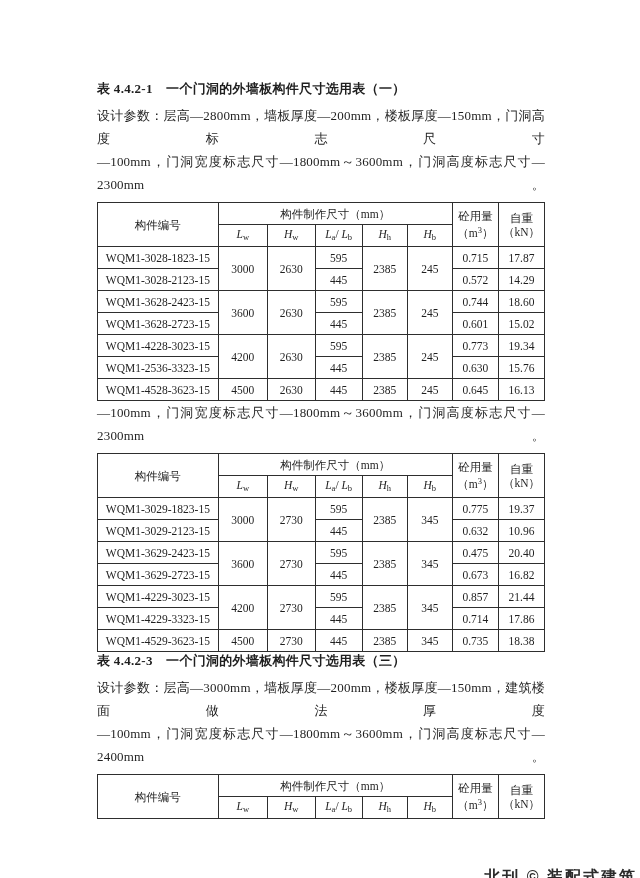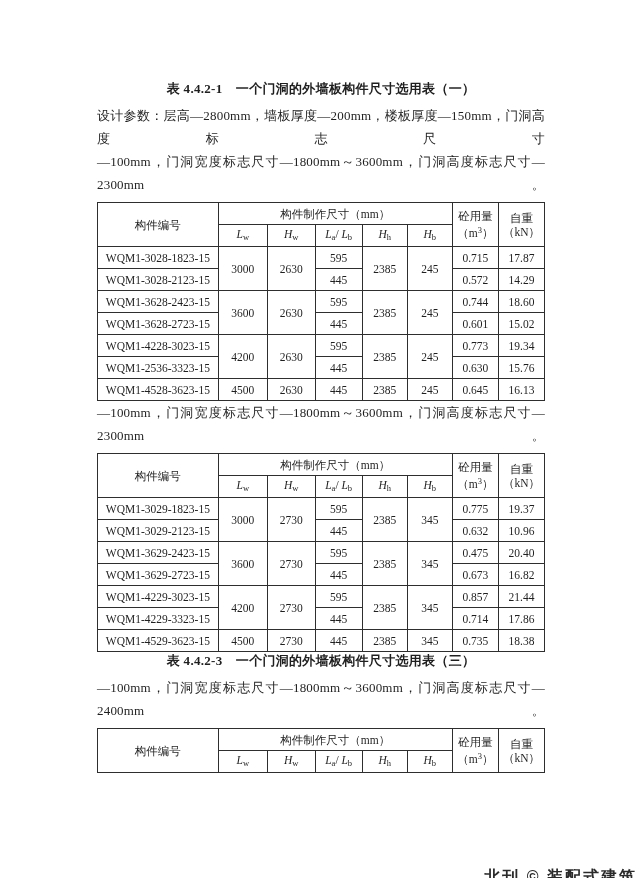--- a/index.html
+++ b/index.html
@@ -13,21 +13,21 @@
   }
   .doc{
     position:absolute;
     left:97px;top:80px;
     width:448px;
   }
   .table-title{
     margin:9px 0 6px 0;
     font-size:13px;
     font-weight:bold;
-    text-align:center;
+    text-align:left;
     line-height:18px;
     letter-spacing:0.3px;
   }
   .table-title:first-child{margin-top:0;}
   .params{
     font-size:13px;
     margin:0 0 6px 0;
   }
   .pline{
     line-height:23px;
@@ -258,20 +258,21 @@
               <td>0.735</td>
               <td>18.38</td>
             </tr>
           </tbody>
         </table>
     </section>
 
     <section>
       <h2 class="table-title">表 4.4.2-3　一个门洞的外墙板构件尺寸选用表（三）</h2>
       <div class="params">
+        <div class="pline">设计参数：层高—3000mm，墙板厚度—200mm，楼板厚度—150mm，建筑楼面做法厚度</div>
         <div class="pline">—100mm，门洞宽度标志尺寸—1800mm～3600mm，门洞高度标志尺寸—2400mm。</div>
       </div>
       <table class="comp">
           <colgroup>
             <col style="width:27%">
             <col style="width:11%">
             <col style="width:10.7%">
             <col style="width:10.5%">
             <col style="width:10.1%">
             <col style="width:10.1%">

